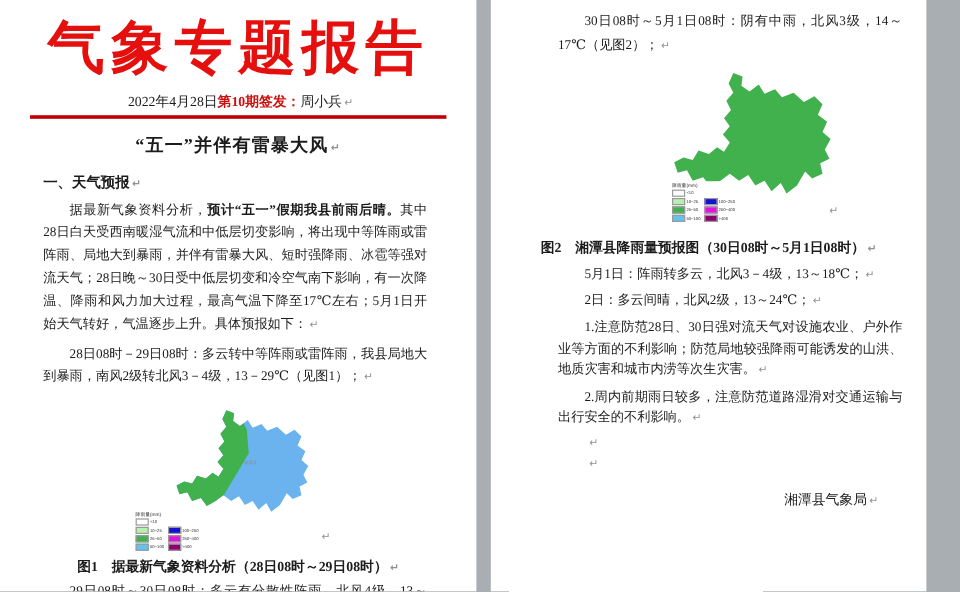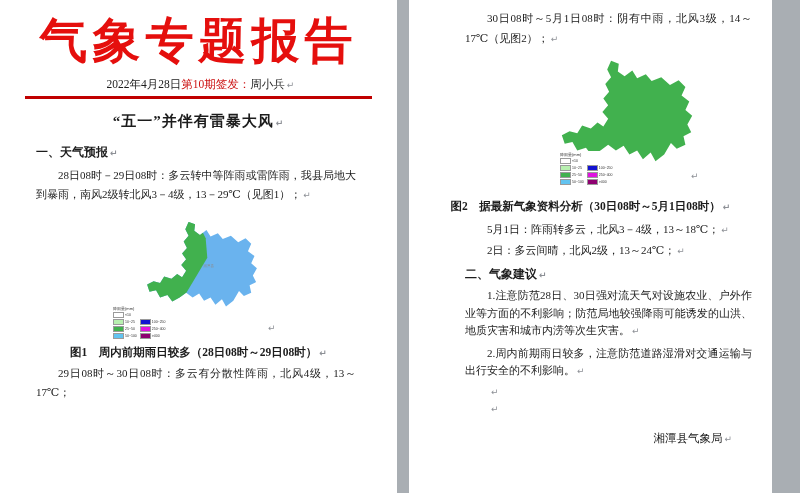--- a/index.html
+++ b/index.html
@@ -14,21 +14,21 @@
   .page-right{left:409px;width:363px;padding-top:9px;box-sizing:border-box;}
 
   
   .masthead{
     margin-top:12px;text-align:center;
     font-size:48px;line-height:58px;font-weight:900;letter-spacing:5px;
     transform:skewX(-1deg);
   }
   .info-row{display:flex;justify-content:center;align-items:baseline;
     margin:7px 30px 0 34px;font-size:11.5px;}
-  .bold{font-weight:normal;}
+  .bold{font-weight:bold;}
   .red-rule{height:0;border-top:3px solid #c00000;margin:4px 25px 0 25px;}
 
   .doc-title{margin-top:13px;text-align:center;font-size:15px;font-weight:bold;letter-spacing:1px;}
   .section{margin:13px 41px 0 36px;font-size:12px;font-weight:bold;}
   .bodyp{margin:5px 41px 0 36px;font-size:11px;line-height:19px;text-align:justify;text-indent:2em;}
 
   
   .bodyp2{margin:0 20px 0 56px;font-size:11px;line-height:19.5px;text-align:justify;text-indent:2em;}
   .dayp{margin:0 20px 0 56px;font-size:11px;line-height:19.5px;text-indent:2em;}
   .section2{margin:5px 20px 0 56px;font-size:12px;font-weight:bold;}
@@ -76,20 +76,23 @@
   <div class="red-rule" style="border-top-color: rgb(192, 0, 0);"></div>
 
   <div class="doc-title">
     <span>“五一”并伴有雷暴大风</span><span class="pm">↵</span>
   </div>
 
   <div class="section">
     <span>一、天气预报</span><span class="pm">↵</span>
   </div>
 
+  <p class="bodyp">
+    <span>据最新气象资料分析，</span><span class="bold">预计“五一”假期我县前雨后晴。</span><span>其中 28日白天受西南暖湿气流和中低层切变影响，将出现中等阵雨或雷阵雨、局地大到暴雨，并伴有雷暴大风、短时强降雨、冰雹等强对流天气；28日晚～30日受中低层切变和冷空气南下影响，有一次降温、降雨和风力加大过程，最高气温下降至17℃左右；5月1日开始天气转好，气温逐步上升。具体预报如下：</span><span class="pm">↵</span>
+  </p>
 
   <p class="bodyp">
     <span>28日08时－29日08时：多云转中等阵雨或雷阵雨，我县局地大到暴雨，南风2级转北风3－4级，13－29℃（见图1）；</span><span class="pm">↵</span>
   </p>
 
   <div class="map-area map-area-1">
     <svg class="map-svg-1" width="118" height="96" viewBox="10 0 145 118">
       <defs>
         <clipPath id="countyClip">
           <path d="M66,6 L74,9 L73,17 L80,22 L88,16 L93,24 L102,20 L108,27 L118,23 L127,31 L136,26 L143,33 L139,42 L147,48 L143,57 L150,63 L145,72 L149,80 L141,84 L143,93 L134,97 L128,91 L121,103 L112,110 L107,101 L99,108 L93,99 L85,103 L79,94 L71,99 L63,93 L55,99 L46,104 L40,96 L31,99 L26,90 L18,92 L15,83 L23,79 L31,81 L36,73 L45,76 L52,70 L58,74 L63,66 L57,59 L63,52 L58,45 L64,38 L60,30 L66,23 L62,15 Z"></path>
@@ -129,21 +132,21 @@
           <span class="lg-item">
             <span class="sw" style="background: rgb(142, 0, 112);"></span>
             <span class="lg-label">&gt;400</span>
           </span>
         </div>
       </div>
     <span class="pm pm-abs" style="left:266px;top:118px;">↵</span>
   </div>
 
   <div class="caption">
-    <span>图1　周内前期雨日较多（28日08时～29日08时）</span><span class="pm">↵</span>
+    <span>图1　据最新气象资料分析（28日08时～29日08时）</span><span class="pm">↵</span>
   </div>
 
   <p class="bodyp" style="margin-top:4px;">
     <span>29日08时～30日08时：多云有分散性阵雨，北风4级，13～17℃；</span>
   </p>
 </div>
 
 <div class="page page-right">
 
   <p class="bodyp2">
@@ -184,33 +187,30 @@
           <span class="lg-item">
             <span class="sw" style="background: rgb(142, 0, 112);"></span>
             <span class="lg-label">&gt;400</span>
           </span>
         </div>
       </div>
     <span class="pm pm-abs" style="left:280px;top:122px;">↵</span>
   </div>
 
   <div class="caption">
-    <span>图2　据最新气象资料分析（30日08时～5月1日08时）</span><span class="pm">↵</span>
+    <span>图2　湘潭县降雨量预报图（30日08时～5月1日08时）</span><span class="pm">↵</span>
   </div>
 
   <p class="dayp" style="margin-top:6px;">
     <span>5月1日：阵雨转多云，北风3－4级，13～18℃；</span><span class="pm">↵</span>
   </p>
   <p class="dayp">
     <span>2日：多云间晴，北风2级，13～24℃；</span><span class="pm">↵</span>
   </p>
 
-  <div class="section2">
-    <span>二、气象建议</span><span class="pm">↵</span>
-  </div>
 
   <p class="advicep">
     <span>1.注意防范28日、30日强对流天气对设施农业、户外作业等方面的不利影响；防范局地较强降雨可能诱发的山洪、地质灾害和城市内涝等次生灾害。</span><span class="pm">↵</span>
   </p>
   <p class="advicep">
     <span>2.周内前期雨日较多，注意防范道路湿滑对交通运输与出行安全的不利影响。</span><span class="pm">↵</span>
   </p>
 
   <div class="pm-line">
     <span class="pm">↵</span>

